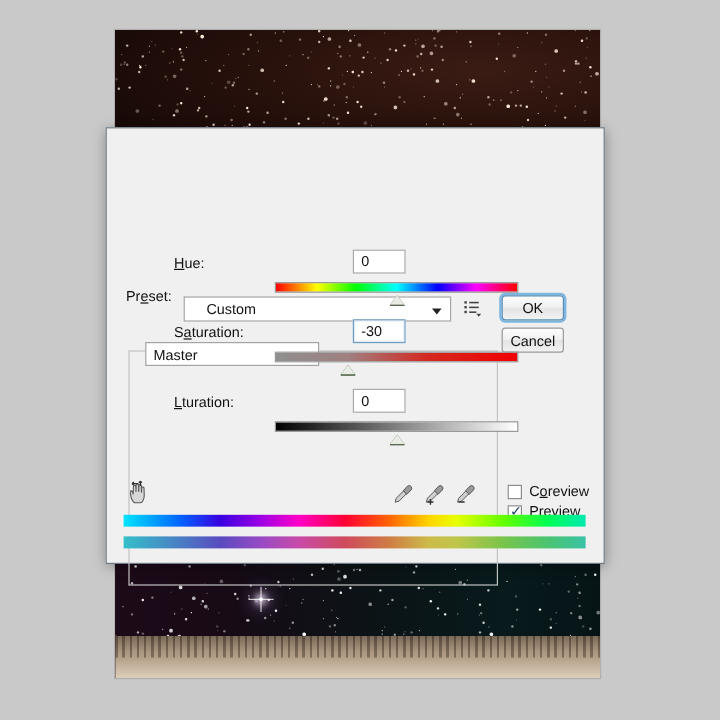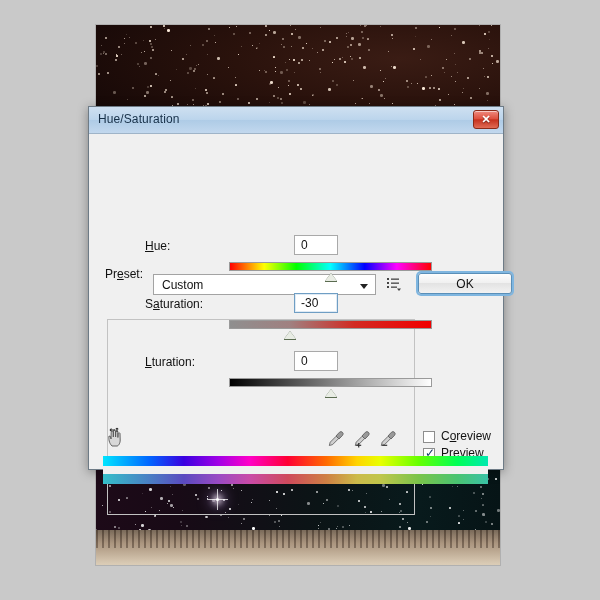--- a/index.html
+++ b/index.html
@@ -85,33 +85,33 @@
   .body{position:relative;width:100%;height:336px;}
 
   
   .lbl{font-size:12px;color:#111;}
   .ul{text-decoration:underline;}
   .preset-label{position:absolute;left:16px;top:133px;}
   .preset-select{
     position:absolute;left:64px;top:140px;width:223px;height:21px;
     background:#fff;border:1px solid #a3a3a3;box-sizing:border-box;
   }
-  .preset-value{position:absolute;left:8px;top:3px;font-size:12px;color:#111;}
+  .preset-value{position:absolute;left:18px;top:3px;font-size:12px;color:#111;}
   .caret{
     position:absolute;right:7px;top:9px;width:0;height:0;
     border-left:4px solid transparent;border-right:4px solid transparent;
     border-top:5px solid #222;
   }
   .preset-menu-icon{
     position:absolute;left:297px;top:142px;width:17px;height:16px;cursor:pointer;
   }
 
   
   .btn{
-    position:absolute;width:94px;height:21px;
+    position:absolute;width:52px;height:21px;
     background:linear-gradient(180deg,#fdfdfd 0%,#f0f0f0 48%,#e3e3e3 50%,#f2f2f2 100%);
     border:1px solid #9a9a9a;border-radius:3px;
     font-size:12px;color:#111;text-align:center;line-height:20px;
     box-sizing:border-box;cursor:pointer;
   }
   .btn-ok{left:329px;top:139px;border:1px solid #5a8fb8;box-shadow:0 0 0 2px #7fb6e0;}
   .btn-cancel{left:329px;top:166px;}
 
   
   .groupbox{
@@ -616,26 +616,20 @@
           <i class="star" style="left:71px;top:33px;width:0.7px;height:0.7px;opacity:0.65;background:#ffffff"></i>
           <i class="star" style="left:220px;top:21px;width:2.4px;height:2.4px;opacity:0.74;background:#ffffff"></i>
         </div>
       <div class="bigstar" style="left:120px;top:28px;"></div>
     </div>
     <div class="terrain"></div>
   </div>
 
   <div class="dialog">
 
-    <div class="titlebar">
-      <div class="title-text">Hue/Saturation</div>
-      <div class="close-btn">
-        <div class="close-x">✕</div>
-      </div>
-    </div>
 
     <div class="body">
 
       <div class="lbl preset-label"><span>Pr</span><span class="ul">e</span><span>set:</span></div>
 
       <div class="preset-select">
         <div class="preset-value">Custom</div>
         <div class="caret"></div>
       </div>
 
@@ -647,23 +641,28 @@
             <rect x="1" y="6" width="2" height="2"></rect>
               <rect x="5" y="6.5" width="8" height="1.3"></rect>
             <rect x="1" y="10" width="2" height="2"></rect>
               <rect x="5" y="10.5" width="6" height="1.3"></rect>
           </g>
           <path d="M11 12.5 L15 12.5 L13 15 Z" fill="#444"></path>
         </svg>
       </div>
 
       <div class="btn btn-ok">OK</div>
+      <div class="btn btn-cancel">Cancel</div>
 
       <div class="groupbox"></div>
 
+      <div class="channel-select">
+        <div class="channel-value">Master</div>
+        <div class="caret"></div>
+      </div>
 
       <div id="slider-rows">
           <div class="row-label" style="left: 56px; top: 105px;"><span></span><span class="ul">H</span><span>ue:</span></div>
           <div class="val-box" style="left: 205px; top: 101px;">
             <div class="val-text">0</div>
           </div>
           <div class="track track-hue" style="left: 140px; top: 128px; width: 203px;"></div>
           <div class="thumb" style="left: 235.5px; top: 139px;"></div>
           <div class="row-label" style="left: 56px; top: 163px;"><span>S</span><span class="ul">a</span><span>turation:</span></div>
           <div class="val-box focused" style="left: 205px; top: 159px;">

